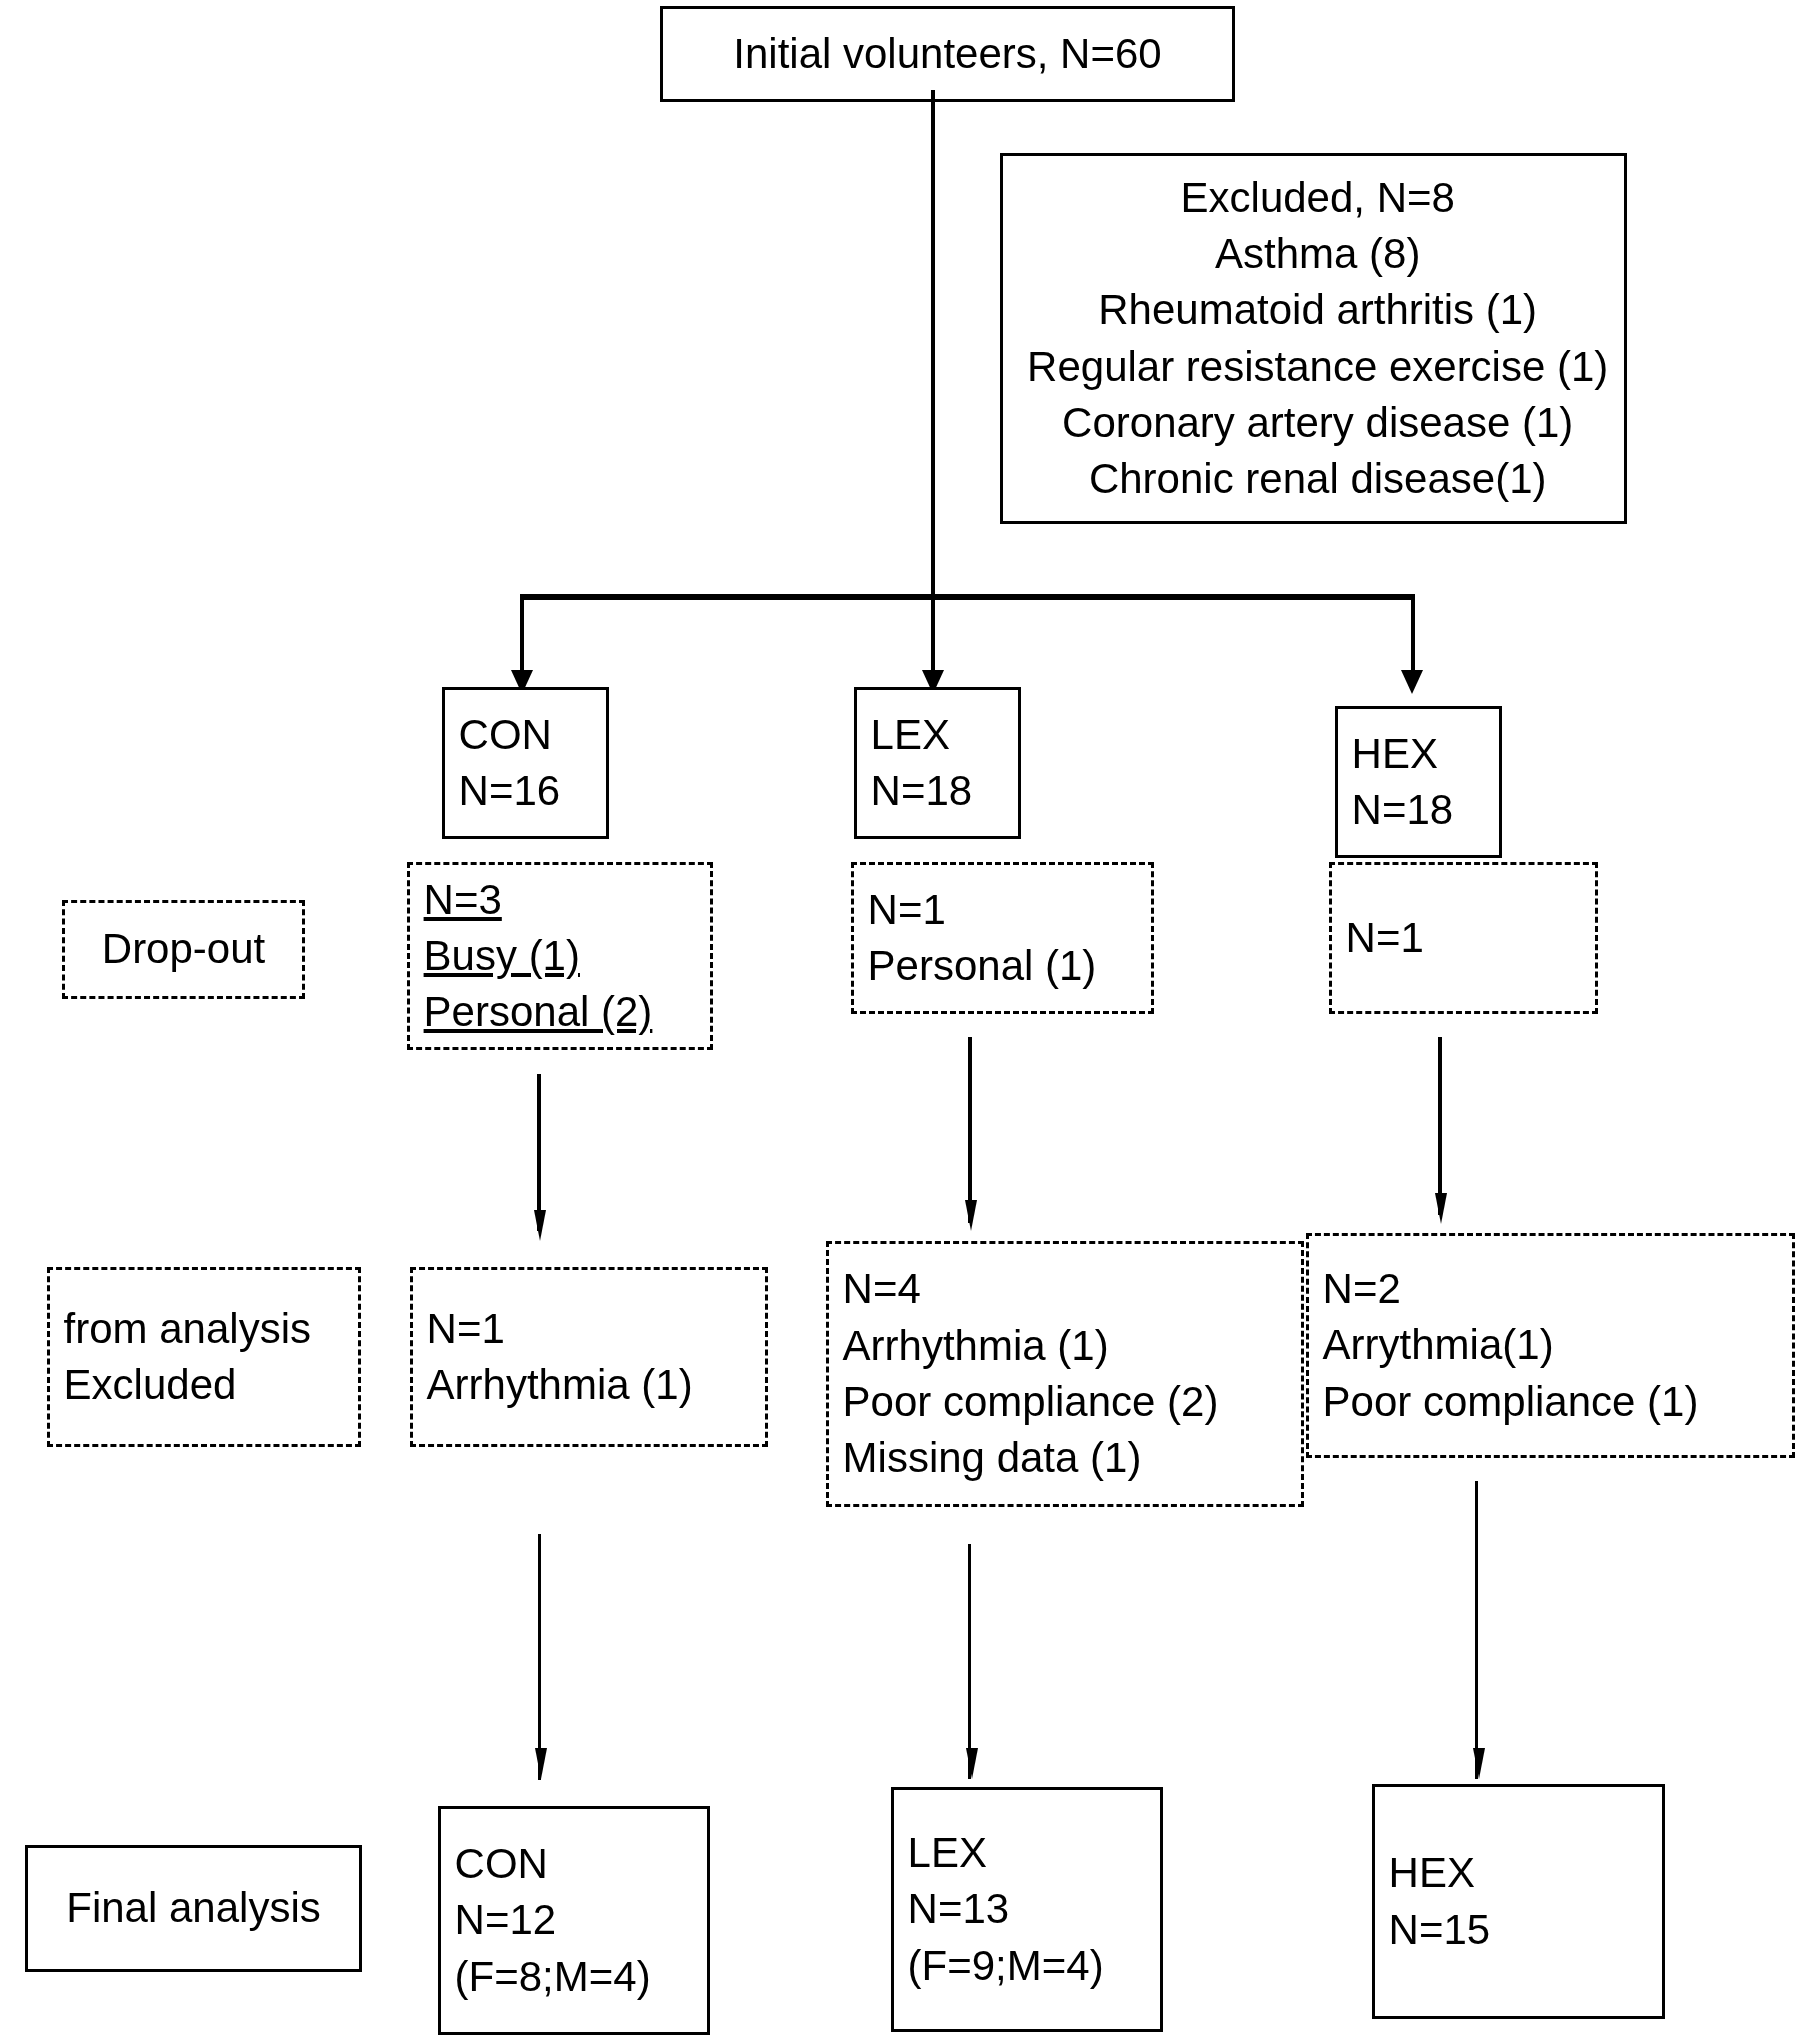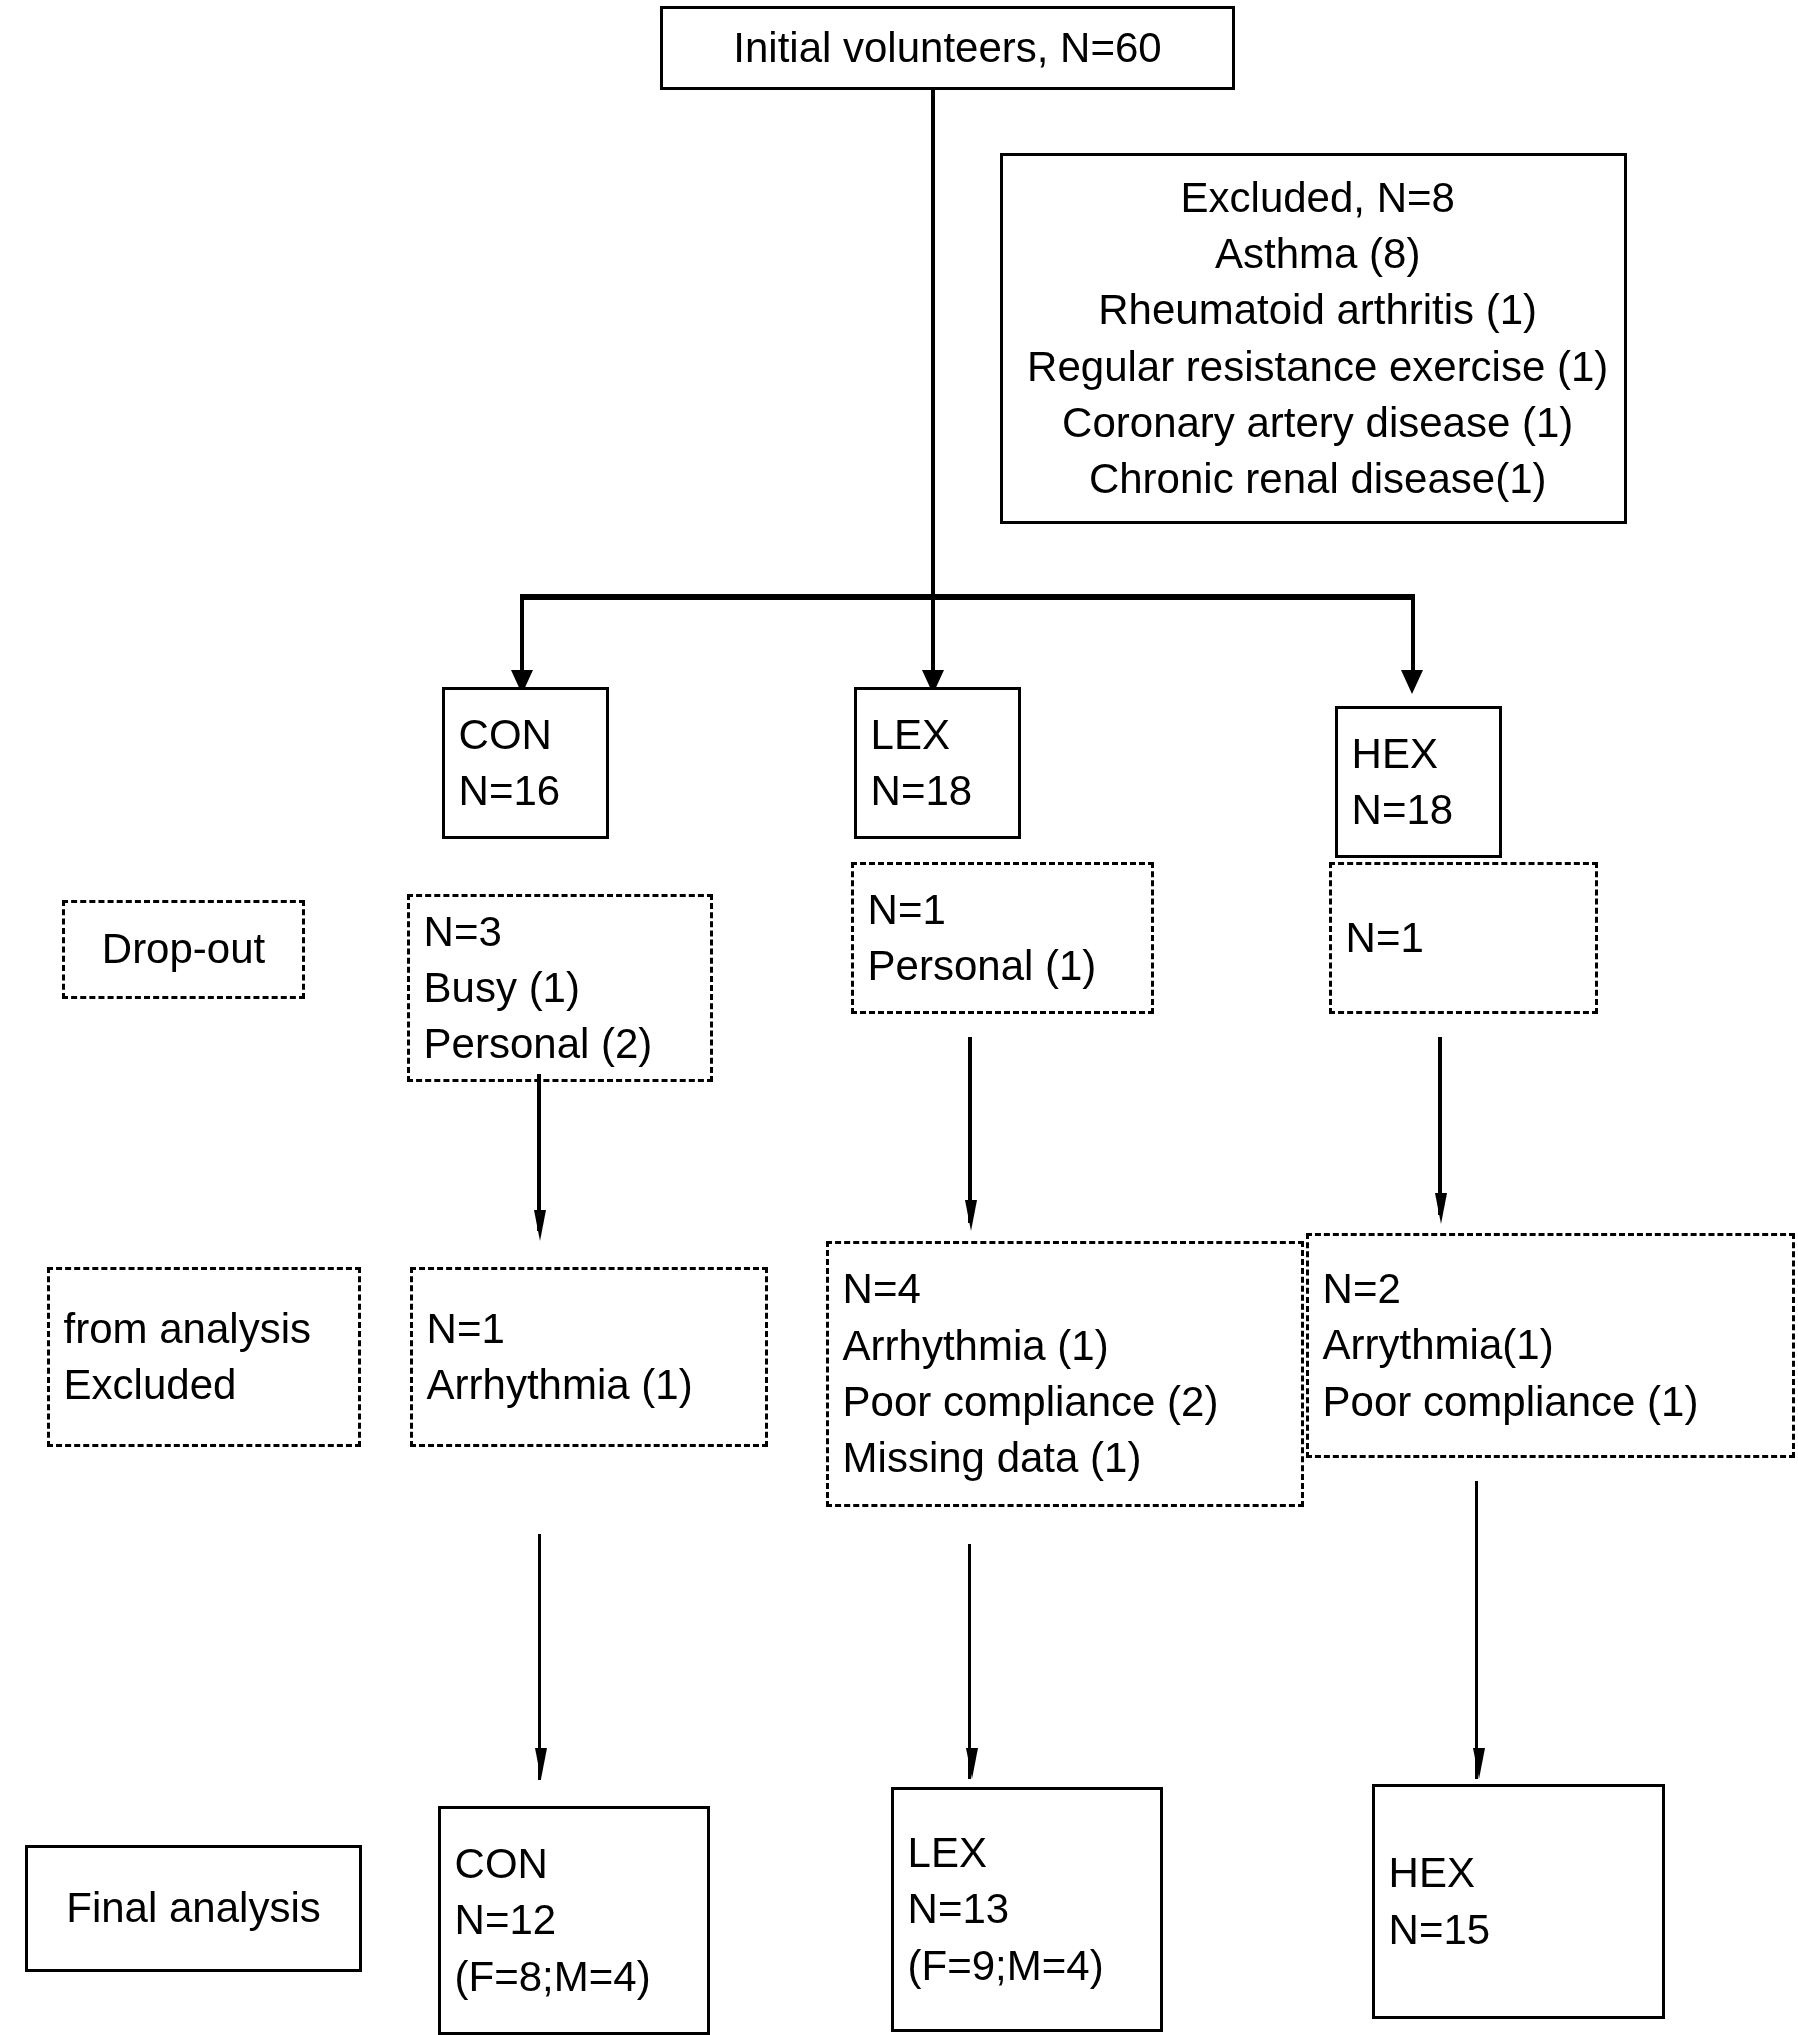--- a/index.html
+++ b/index.html
@@ -48,21 +48,21 @@
     border-left:6.8px solid transparent;
     border-right:6.8px solid transparent;
     border-top:31px solid #000;
   }
 </style>
 </head>
 <body>
 
 <div id="canvas">
 
-  <div class="box center" style="left:660px; top:6.3px; width:575px; height:84px;">
+  <div class="box center" style="left:660px; top:6.3px; width:575px; height:96px;">
     <span class="ln">Initial volunteers,  N=60</span>
   </div>
 
   <div class="vline" style="left:931px; top:90px; width:3.7px; height:508px;"></div>
 
   <div class="box" style="left:1000px; top:153px; width:627px; height:371px;text-align:center;">
     <span class="ln">Excluded, N=8</span>
     <span class="ln">Asthma (8)</span>
     <span class="ln">Rheumatoid arthritis (1)</span>
     <span class="ln">Regular resistance exercise (1)</span>
@@ -93,21 +93,21 @@
 
   <div class="box" style="left:1335px; top:706px; width:167px; height:152px;">
     <span class="ln">HEX</span>
     <span class="ln">N=18</span>
   </div>
 
   <div class="box dashed center" style="left:62px; top:900px; width:243px; height:99px;">
     <span class="ln">Drop-out</span>
   </div>
 
-  <div class="box dashed" style="left:407px; top:894px; width:306px; height:188px;">
+  <div class="box dashed" style="left:407px; top:862px; width:306px; height:188px;text-decoration:underline;">
     <span class="ln">N=3</span>
     <span class="ln">Busy (1)</span>
     <span class="ln">Personal (2)</span>
   </div>
 
   <div class="box dashed" style="left:851px; top:862px; width:303px; height:152px;">
     <span class="ln">N=1</span>
     <span class="ln">Personal (1)</span>
   </div>
 

